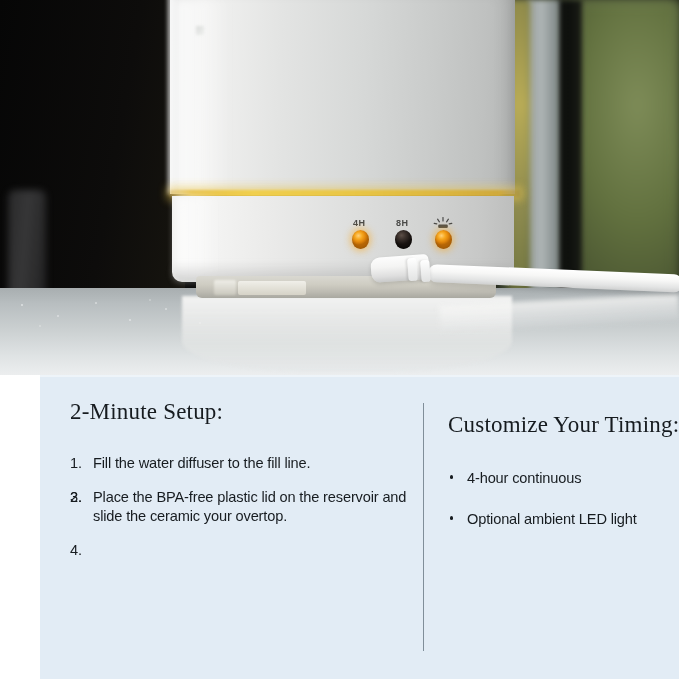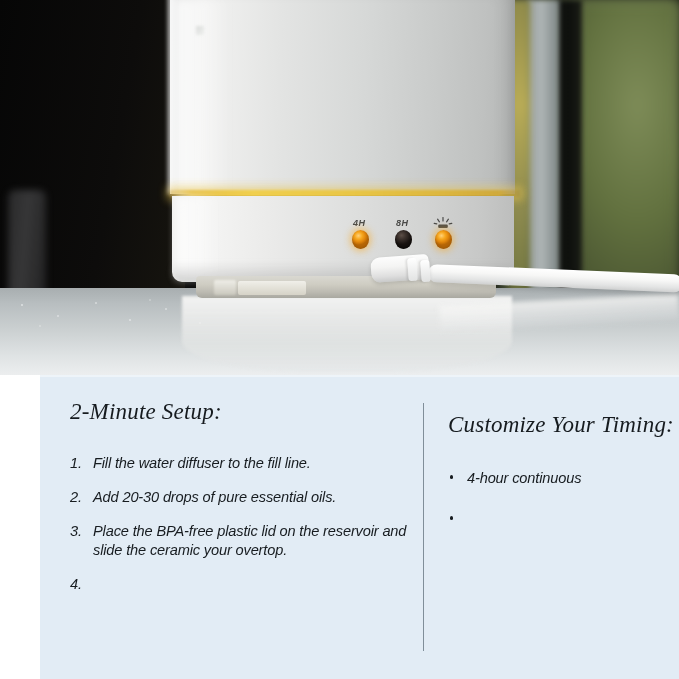--- a/index.html
+++ b/index.html
@@ -2,21 +2,21 @@
 <html><head>
 <meta charset="utf-8">
 <style>
   * { margin:0; padding:0; box-sizing:border-box; }
   html, body {
     width:679px; height:679px;
     overflow:hidden;
     background:#ffffff;
     font-family:"Liberation Sans", sans-serif;
   }
-  #root { position:relative; width:679px; height:486px;font-style:italic; }
+  #root { position:relative; width:679px; height:486px; }
 
   
   .photo {
     position:absolute; left:0; top:0;
     width:679px; height:375px;
     overflow:hidden;
     background:#0a0a09;
   }
   .bg-dark {
     position:absolute; left:0; top:0; width:185px; height:300px;
@@ -341,38 +341,38 @@
 
     <div class="col-left">
       <h2 class="heading">2-Minute Setup:</h2>
       <ol class="steps">
         <li>
           <span class="num">1.</span>
           <span>Fill the water diffuser to the fill line.</span>
         </li>
         <li>
           <span class="num">2.</span>
-          <span>Add 20-30 drops of pure essential oils.</span>
         </li>
         <li>
           <span class="num">3.</span>
           <span>Place the BPA-free plastic lid on the reservoir and slide the ceramic your overtop.</span>
         </li>
         <li>
           <span class="num">4.</span>
         </li>
       </ol>
     </div>
 
     <div class="col-right">
       <h2 class="heading">Customize Your Timing:</h2>
       <ul class="bullets">
         <li>
           <span class="dot"></span>
           <span>4-hour continuous</span>
         </li>
         <li>
           <span class="dot"></span>
+          <span>Optional ambient LED light</span>
         </li>
       </ul>
     </div>
   </div>
 </div>
 
 </body></html>

